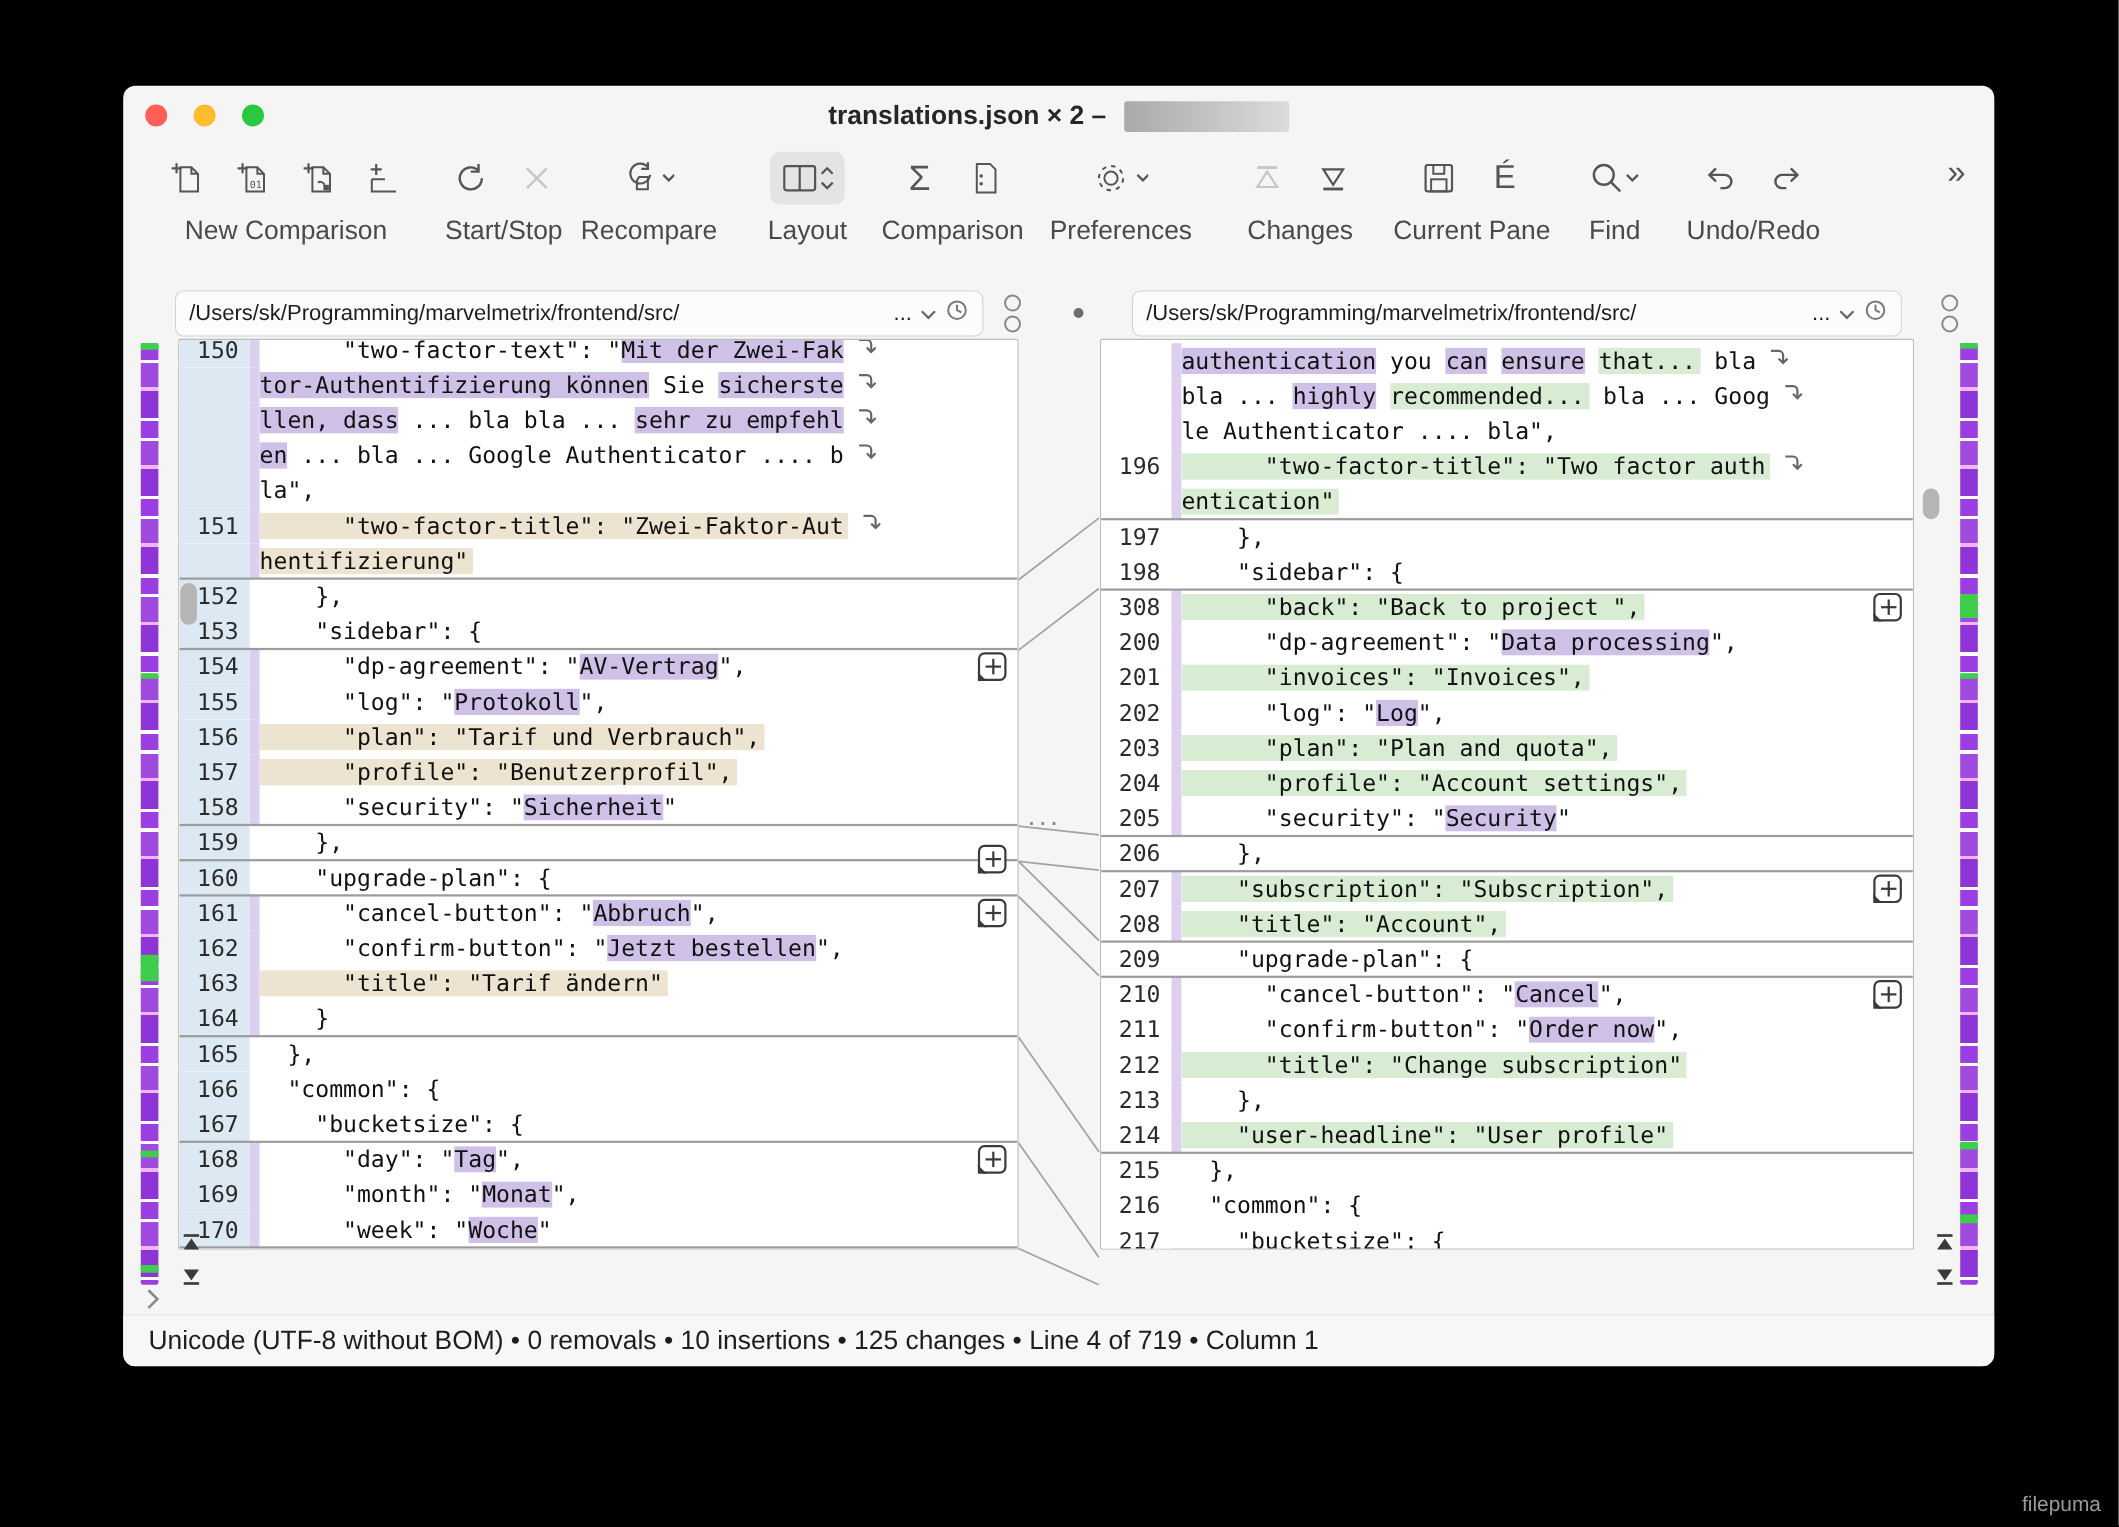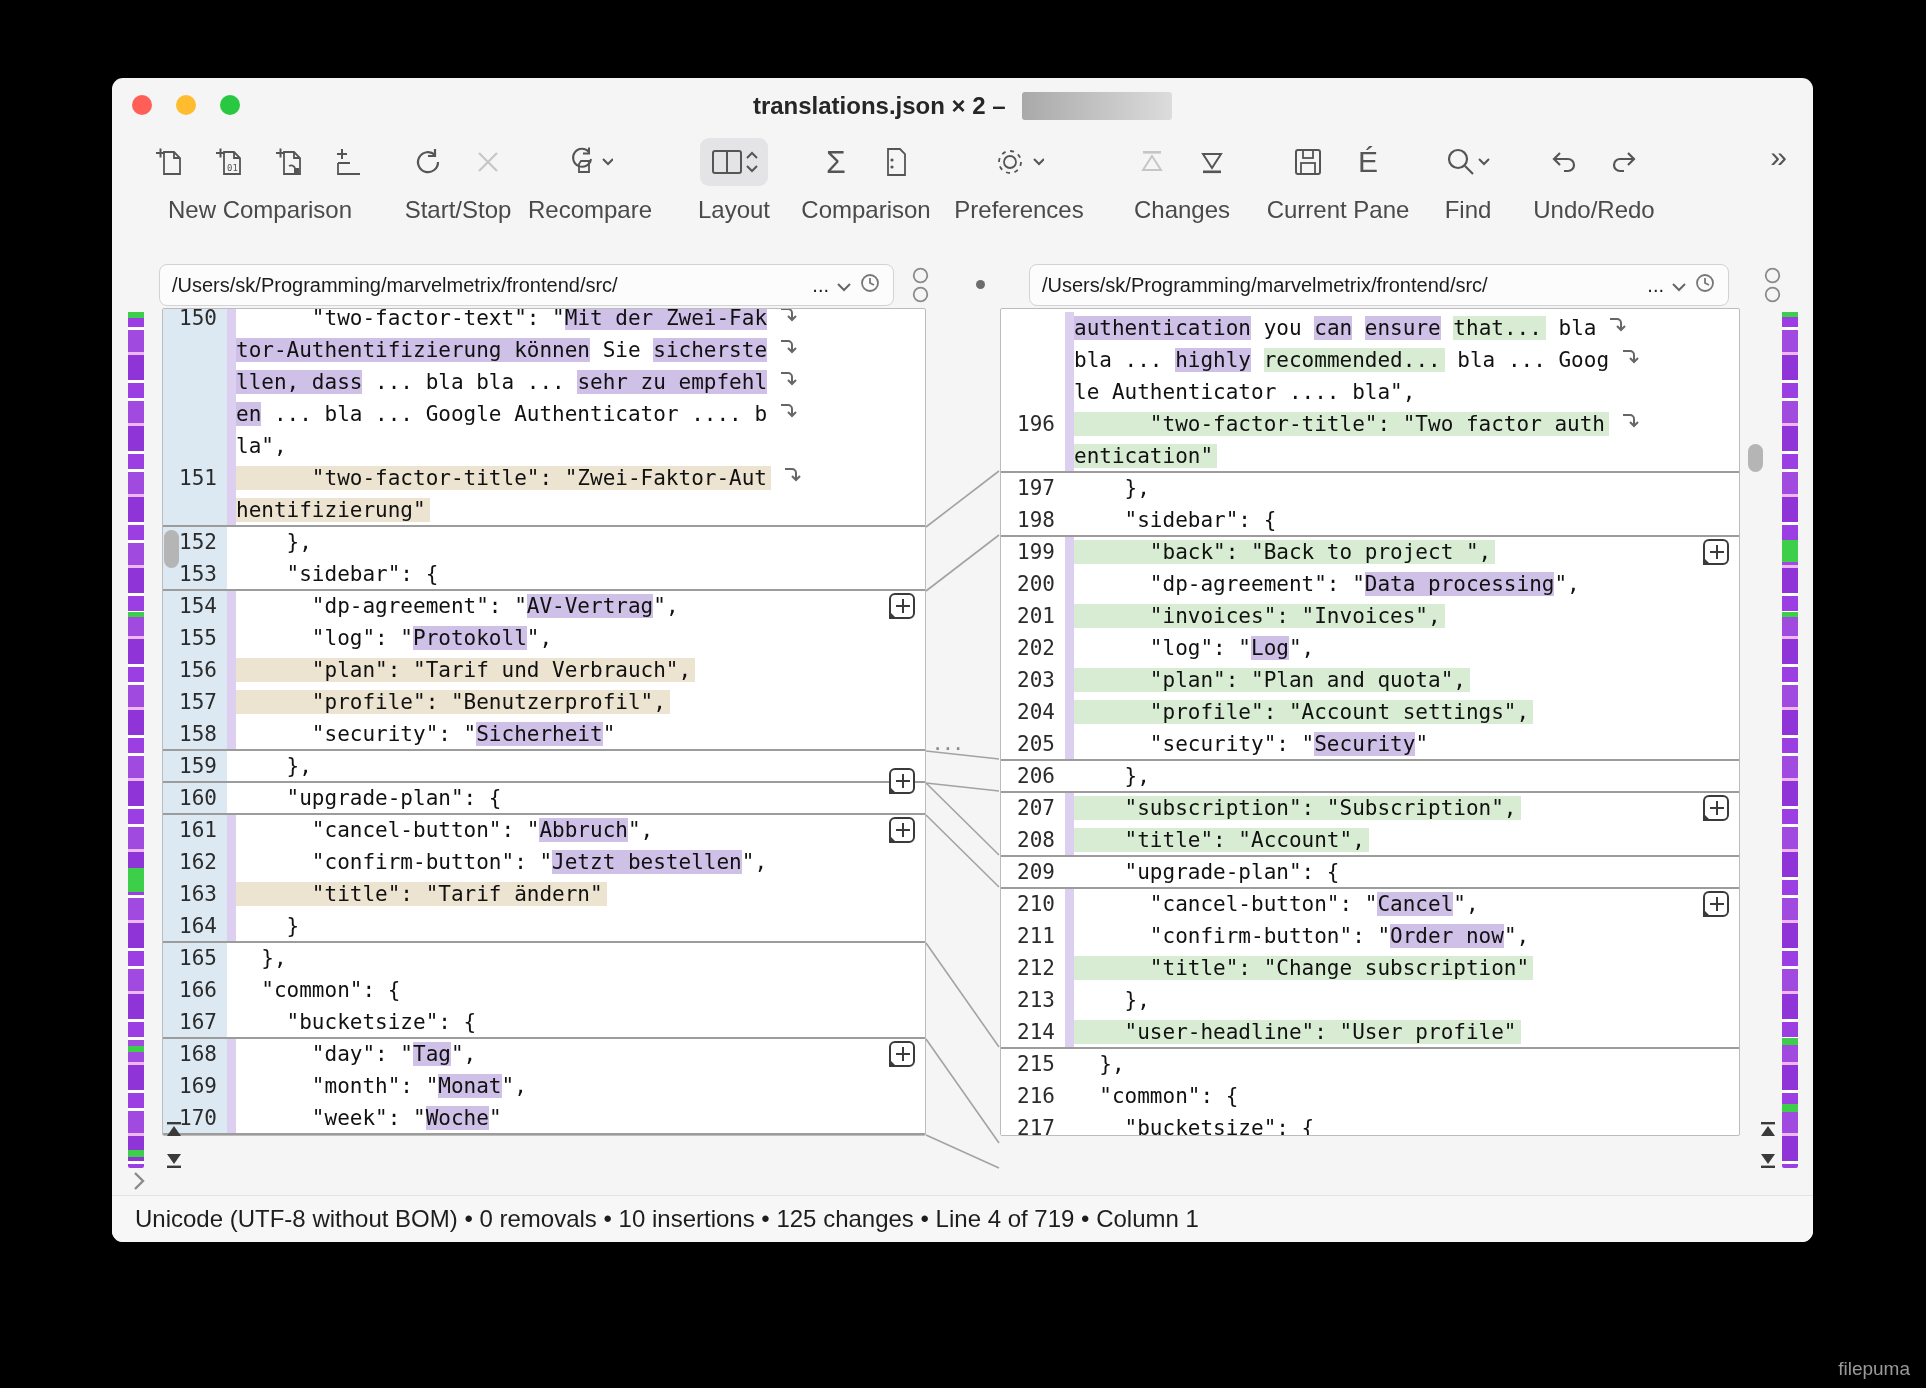--- a/index.html
+++ b/index.html
@@ -517,21 +517,21 @@
           <div class="chbar"></div>
           <div class="txt"><span><span>    },</span></span></div>
         </div>
         <div class="row">
           <div class="num">198</div>
           <div class="chbar"></div>
           <div class="txt"><span><span>    "sidebar": {</span></span></div>
         </div>
         <div class="row">
           <div class="ruleline"></div>
-          <div class="num">199</div>
+          <div class="num">308</div>
           <div class="chbar on"></div>
           <div class="txt"><span><span class="hg">      "back": "Back to project ",</span></span></div>
           <div class="plusbtn">
             <div class="corner"></div>
           </div>
         </div>
         <div class="row">
           <div class="num">200</div>
           <div class="chbar on"></div>
           <div class="txt"><span><span>      "dp-agreement": "</span><span class="hp">Data processing</span><span>",</span></span></div>

